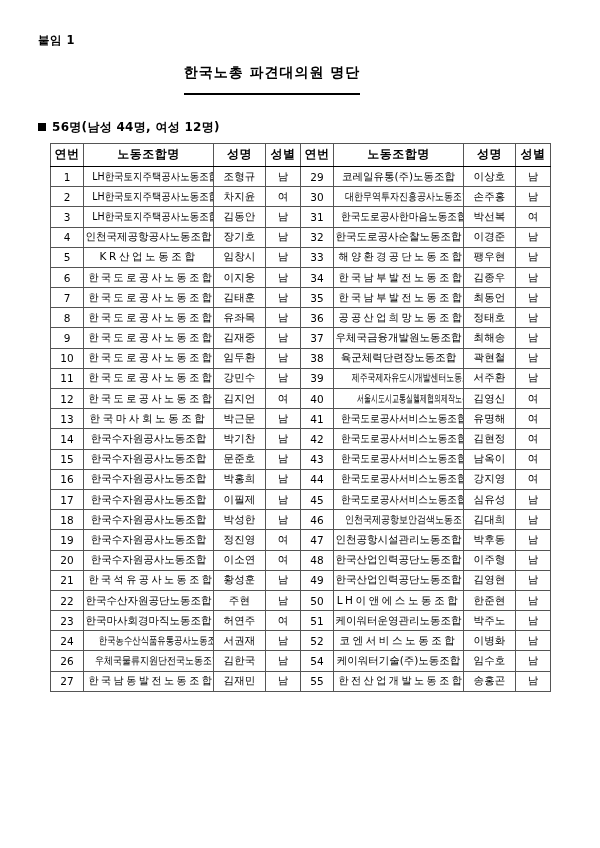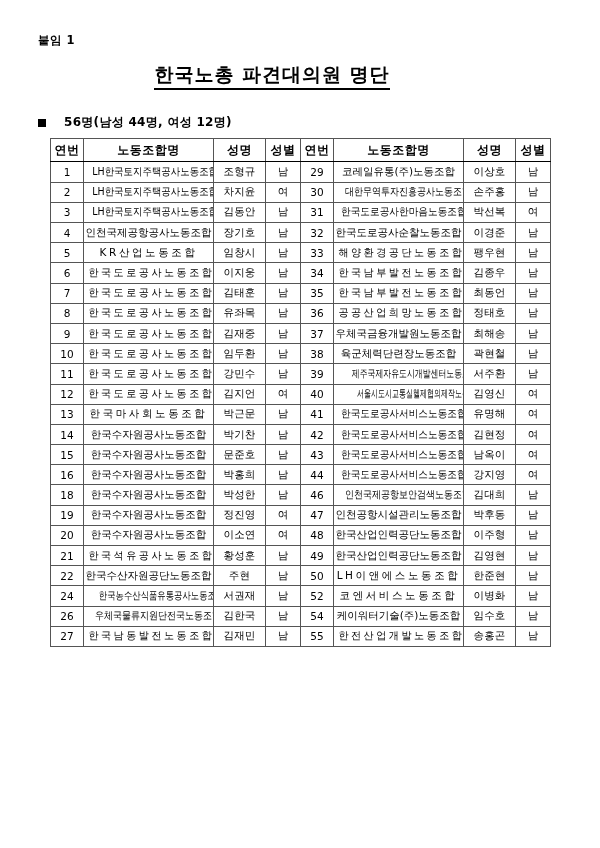--- a/index.html
+++ b/index.html
@@ -29,34 +29,34 @@
     letter-spacing: 0.5px;
     margin: 0 0 0 8px;
     line-height: 1.2;
   }
   .doc-title-wrap {
     text-align: center;
     margin-top: 14px;
   }
   .doc-title {
     display: inline-block;
-    font-size: 19px;
+    font-size: 14px;
     font-weight: bold;
     letter-spacing: 1px;
     border-bottom: 2px solid #000;
-    padding-bottom: 2px;
+    padding-bottom: 12px;
     line-height: 1.3;
   }
   .summary-line {
     margin: 24px 0 7px 8px;
     font-size: 12px;
     font-weight: bold;
     display: flex;
     align-items: center;
-    gap: 18px;
+    gap: 6px;
     letter-spacing: 0.3px;
   }
   .bullet-square {
     display: inline-block;
     width: 8px;
     height: 8px;
     background: #000;
     flex: 0 0 auto;
   }
   table.roster {
@@ -301,20 +301,30 @@
           <td class="cell-no">16</td>
           <td class="cell-union"><span>한국수자원공사노동조합</span></td>
           <td class="cell-name">박홍희</td>
           <td class="cell-sex">남</td>
           <td class="cell-no mid-divider">44</td>
           <td class="cell-union"><span style="transform: scaleX(0.919708); display: inline-block; width: 137px; margin-left: -5.5px; margin-right: -5.5px;">한국도로공사서비스노동조합</span></td>
           <td class="cell-name">강지영</td>
           <td class="cell-sex">여</td>
         </tr>
         <tr>
+          <td class="cell-no">17</td>
+          <td class="cell-union"><span>한국수자원공사노동조합</span></td>
+          <td class="cell-name">이필제</td>
+          <td class="cell-sex">남</td>
+          <td class="cell-no mid-divider">45</td>
+          <td class="cell-union"><span style="transform: scaleX(0.919708); display: inline-block; width: 137px; margin-left: -5.5px; margin-right: -5.5px;">한국도로공사서비스노동조합</span></td>
+          <td class="cell-name">심유성</td>
+          <td class="cell-sex">남</td>
+        </tr>
+        <tr>
           <td class="cell-no">18</td>
           <td class="cell-union"><span>한국수자원공사노동조합</span></td>
           <td class="cell-name">박성한</td>
           <td class="cell-sex">남</td>
           <td class="cell-no mid-divider">46</td>
           <td class="cell-union"><span style="transform: scaleX(0.857143); display: inline-block; width: 147px; margin-left: -10.5px; margin-right: -10.5px;">인천국제공항보안검색노동조합</span></td>
           <td class="cell-name">김대희</td>
           <td class="cell-sex">남</td>
         </tr>
         <tr>
@@ -351,20 +361,30 @@
           <td class="cell-no">22</td>
           <td class="cell-union"><span>한국수산자원공단노동조합</span></td>
           <td class="cell-name">주현</td>
           <td class="cell-sex">남</td>
           <td class="cell-no mid-divider">50</td>
           <td class="cell-union spaced"><span>LH이앤에스노동조합</span></td>
           <td class="cell-name">한준현</td>
           <td class="cell-sex">남</td>
         </tr>
         <tr>
+          <td class="cell-no">23</td>
+          <td class="cell-union"><span>한국마사회경마직노동조합</span></td>
+          <td class="cell-name">허연주</td>
+          <td class="cell-sex">여</td>
+          <td class="cell-no mid-divider">51</td>
+          <td class="cell-union"><span>케이워터운영관리노동조합</span></td>
+          <td class="cell-name">박주노</td>
+          <td class="cell-sex">남</td>
+        </tr>
+        <tr>
           <td class="cell-no">24</td>
           <td class="cell-union"><span style="transform: scaleX(0.797468); display: inline-block; width: 158px; margin-left: -16px; margin-right: -16px;">한국농수산식품유통공사노동조합</span></td>
           <td class="cell-name">서권재</td>
           <td class="cell-sex">남</td>
           <td class="cell-no mid-divider">52</td>
           <td class="cell-union spaced"><span>코엔서비스노동조합</span></td>
           <td class="cell-name">이병화</td>
           <td class="cell-sex">남</td>
         </tr>
         <tr>

